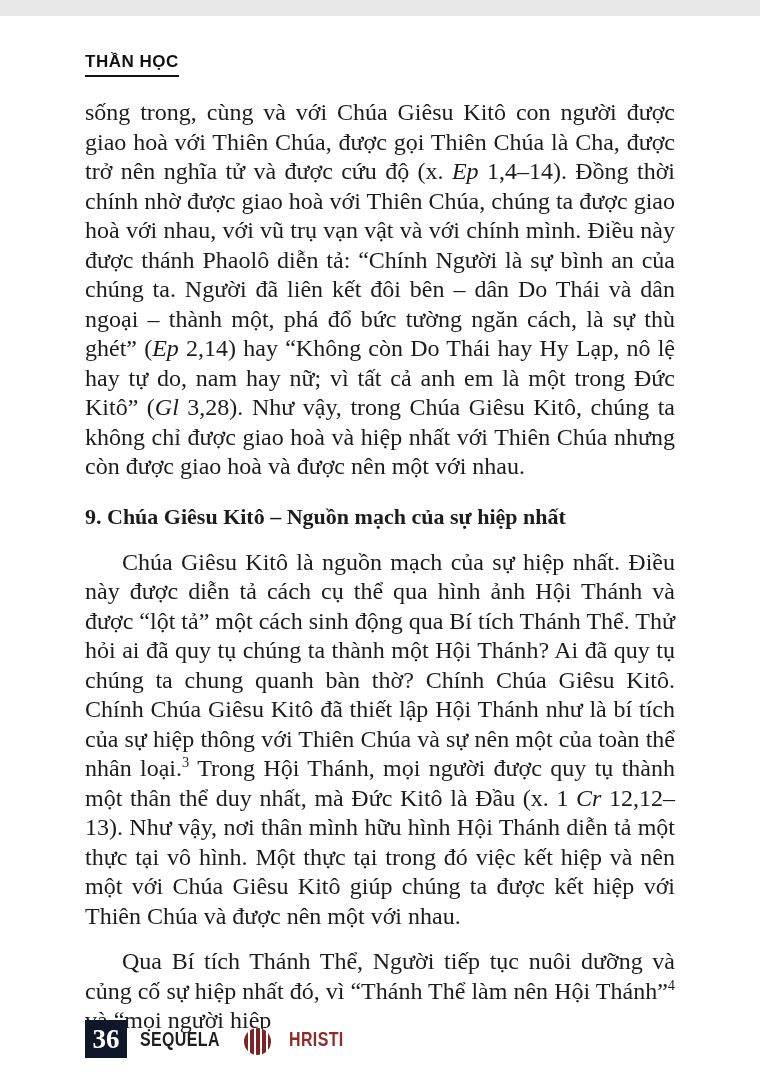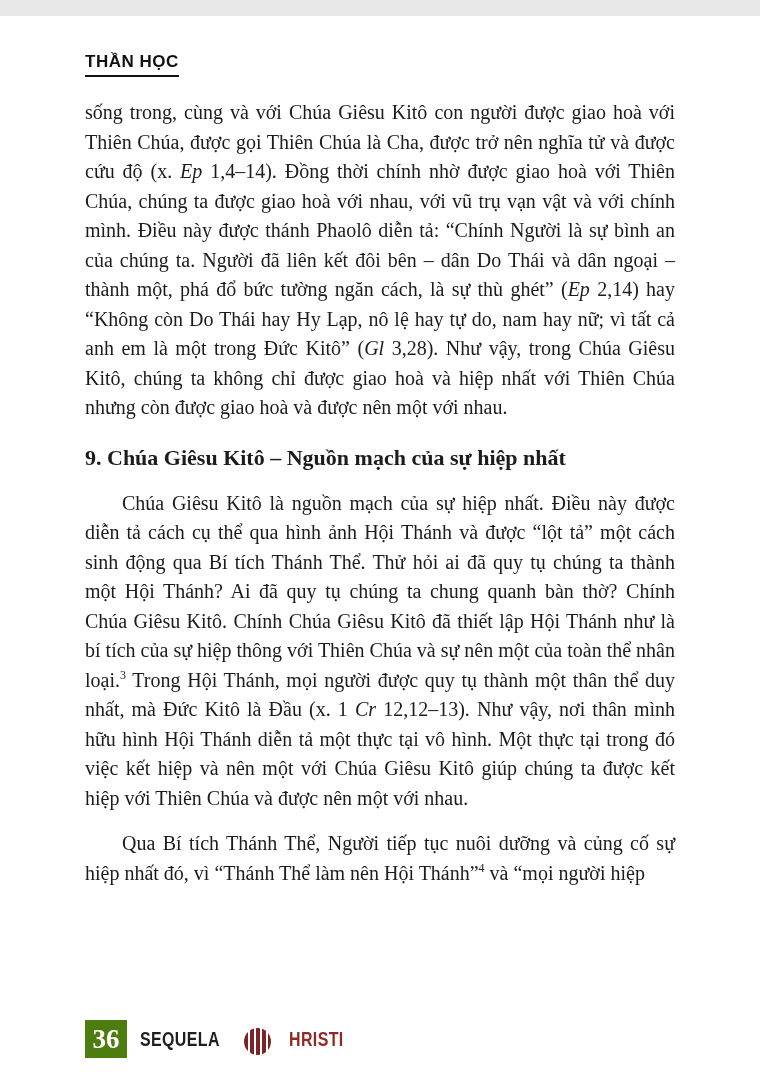--- a/index.html
+++ b/index.html
@@ -26,21 +26,21 @@
     padding-bottom: 3px;
   }
   .text-block {
     position: absolute;
     top: 82px;
     left: 85px;
     width: 590px;
   }
   .body-par {
     margin: 0;
-    font-size: 20px;
+    font-size: 24px;
     line-height: 29.5px;
     text-align: justify;
   }
   .body-par.indent { text-indent: 37px; }
   .par-gap { margin-top: 16px; }
   .section-heading {
     margin: 21px 0 17px 0;
     font-size: 22px;
     font-weight: 700;
     line-height: 28px;
@@ -129,21 +129,21 @@
 
     <h2 class="section-heading">9. Chúa Giêsu Kitô – Nguồn mạch của sự hiệp nhất</h2>
 
     <p class="body-par indent"><span>Chúa Giêsu Kitô là nguồn mạch của sự hiệp nhất. Điều này được diễn tả cách cụ thể qua hình ảnh Hội Thánh và được “lột tả” một cách sinh động qua Bí tích Thánh Thể. Thử hỏi ai đã quy tụ chúng ta thành một Hội Thánh? Ai đã quy tụ chúng ta chung quanh bàn thờ? Chính Chúa Giêsu Kitô. Chính Chúa Giêsu Kitô đã thiết lập Hội Thánh như là bí tích của sự hiệp thông với Thiên Chúa và sự nên một của toàn thể nhân loại.</span><sup>3</sup><span> Trong Hội Thánh, mọi người được quy tụ thành một thân thể duy nhất, mà Đức Kitô là Đầu (x. 1 </span><span style="font-style: italic;">Cr</span><span> 12,12–13). Như vậy, nơi thân mình hữu hình Hội Thánh diễn tả một thực tại vô hình. Một thực tại trong đó việc kết hiệp và nên một với Chúa Giêsu Kitô giúp chúng ta được kết hiệp với Thiên Chúa và được nên một với nhau.</span></p>
 
     <p class="body-par indent par-gap"><span>Qua Bí tích Thánh Thể, Người tiếp tục nuôi dưỡng và củng cố sự hiệp nhất đó, vì “Thánh Thể làm nên Hội Thánh”</span><sup>4</sup><span> và “mọi người hiệp</span></p>
   </div>
 
 
   <div class="page-footer">
-    <div class="page-number-badge" style="background-color: #4d7c0f; color: rgb(255, 255, 255);">36</div>
+    <div class="page-number-badge" style="background-color: #0f172a; color: rgb(255, 255, 255);">36</div>
     <div class="publisher-logo">
       <span class="logo-word" style="color: rgb(31, 31, 31);">SEQUELA</span>
       <span class="logo-c-circle" style="background: repeating-linear-gradient(90deg, rgb(125, 35, 40) 0px, rgb(125, 35, 40) 4px, rgb(255, 255, 255) 4px, rgb(255, 255, 255) 6px);"></span>
       <span class="logo-word logo-word2" style="color: rgb(142, 42, 40);">HRISTI</span>
     </div>
   </div>
 
 </div>
 
 </body></html>

